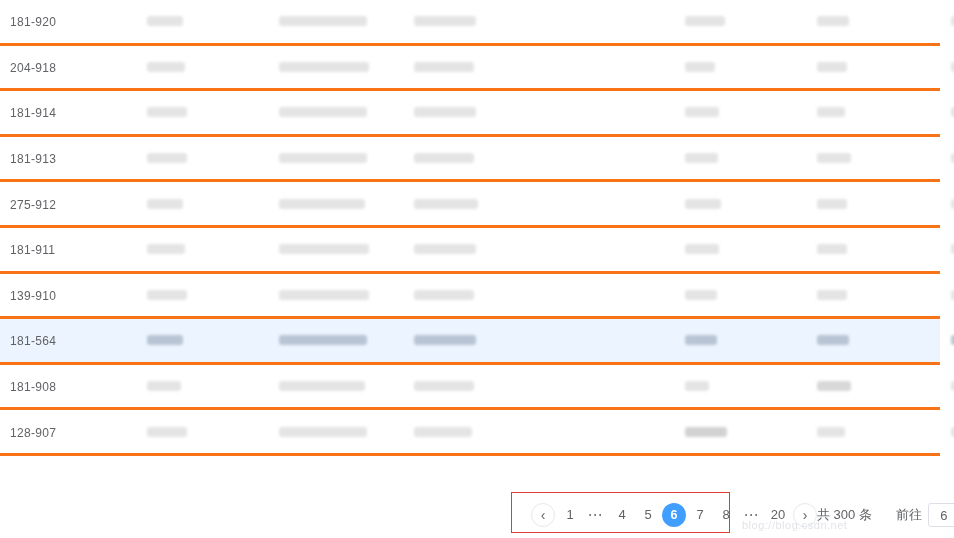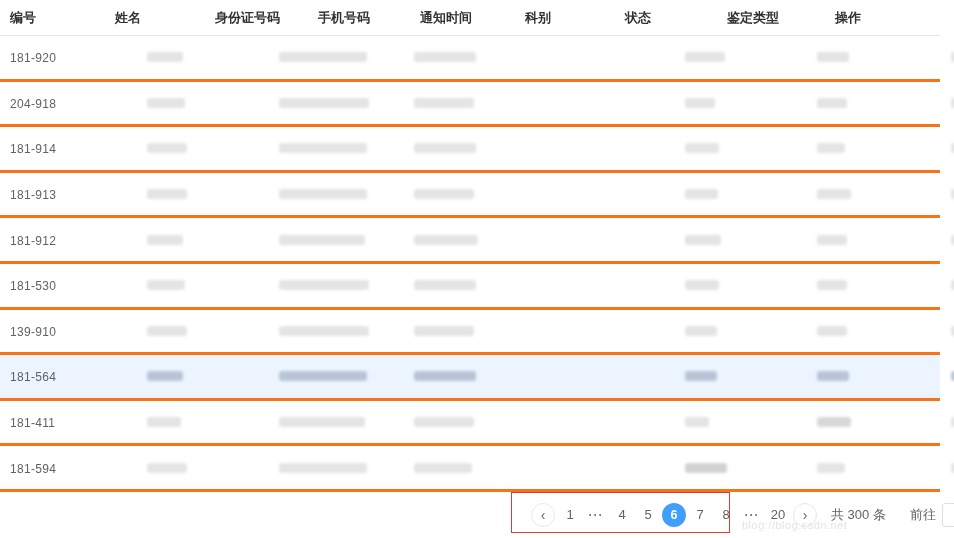--- a/index.html
+++ b/index.html
@@ -29,48 +29,37 @@
     border: 1px solid #e5e8ec; color: #606266; display: flex; align-items: center;
     justify-content: center; font-size: 14px; cursor: pointer; flex: none; }
   .pg-prev { margin-right: 2px; }
   .pg-next { margin-left: 2px; }
   .pages { display: flex; list-style: none; align-items: center; }
   .pages .pg { min-width: 26px; height: 24px; line-height: 24px; text-align: center;
     font-size: 13px; color: #606266; font-weight: 500; cursor: pointer; }
   .pages .pg.dots { font-size: 12px; font-weight: 700; letter-spacing: 1px; color: #73767c; }
   .pages .pg.active { min-width: 24px; width: 24px; border-radius: 50%;
     background: #409eff; color: #fff; margin: 0 1px; font-weight: 600; font-size: 12.5px; }
-  .total { margin-left: 14px; font-size: 13px; color: #606266; white-space: nowrap; }
+  .total { margin-left: 0; font-size: 13px; color: #606266; white-space: nowrap; }
   .jump { margin-left: 24px; font-size: 13px; color: #606266; display: flex;
     align-items: center; white-space: nowrap; }
   .jump-input { width: 32px; height: 24px; margin: 0 6px; border: 1px solid #dcdfe6;
     border-radius: 3px; text-align: center; font-size: 13px; color: #606266;
     font-family: "Liberation Sans", "DejaVu Sans", sans-serif; }
 
   .annotation { position: absolute; left: 511px; top: 492px; width: 219px; height: 41px;
     border: 1px solid #e03c36; pointer-events: none; }
   .watermark { position: absolute; left: 742px; top: 519px; font-size: 11px;
     color: #c9ccd4; opacity: .55; letter-spacing: .5px; filter: blur(.4px);
     pointer-events: none; white-space: nowrap; }
 </style>
 </head>
 <body>
 
 <div class="table">
-  <div class="grid thead">
-    <div class="th">编号</div>
-    <div class="th">姓名</div>
-    <div class="th">身份证号码</div>
-    <div class="th">手机号码</div>
-    <div class="th">通知时间</div>
-    <div class="th">科别</div>
-    <div class="th">状态</div>
-    <div class="th">鉴定类型</div>
-    <div class="th">操作</div>
-  </div>
   <div>
   <div class="grid row">
     <div class="td"><span class="row-id">181-920</span></div>
     <div class="td">
           <div class="blob" style="width: 36px;"></div>
         </div>
     <div class="td">
           <div class="blob" style="width: 88px;"></div>
         </div>
     <div class="td">
@@ -291,21 +280,21 @@
           <line x1="2.9" y1="3.9" x2="13.1" y2="3.9"></line>
           <path d="M4.3 3.9 L5 13.8 H11 L11.7 3.9"></path>
           <line x1="6.9" y1="6.3" x2="7" y2="11.6"></line>
           <line x1="9.1" y1="6.3" x2="9" y2="11.6"></line>
         </svg>
       </button>
     </div>
   </div>
 
   <div class="grid row">
-    <div class="td"><span class="row-id">181-912</span></div>
+    <div class="td"><span class="row-id">275-912</span></div>
     <div class="td">
           <div class="blob" style="width: 36px;"></div>
         </div>
     <div class="td">
           <div class="blob" style="width: 86px;"></div>
         </div>
     <div class="td">
           <div class="blob" style="width: 64px;"></div>
         </div>
     <div class="td"></div>
@@ -349,21 +338,21 @@
           <line x1="2.9" y1="3.9" x2="13.1" y2="3.9"></line>
           <path d="M4.3 3.9 L5 13.8 H11 L11.7 3.9"></path>
           <line x1="6.9" y1="6.3" x2="7" y2="11.6"></line>
           <line x1="9.1" y1="6.3" x2="9" y2="11.6"></line>
         </svg>
       </button>
     </div>
   </div>
 
   <div class="grid row">
-    <div class="td"><span class="row-id">181-530</span></div>
+    <div class="td"><span class="row-id">181-911</span></div>
     <div class="td">
           <div class="blob" style="width: 38px;"></div>
         </div>
     <div class="td">
           <div class="blob" style="width: 90px;"></div>
         </div>
     <div class="td">
           <div class="blob" style="width: 62px;"></div>
         </div>
     <div class="td"></div>
@@ -523,21 +512,21 @@
           <line x1="2.9" y1="3.9" x2="13.1" y2="3.9"></line>
           <path d="M4.3 3.9 L5 13.8 H11 L11.7 3.9"></path>
           <line x1="6.9" y1="6.3" x2="7" y2="11.6"></line>
           <line x1="9.1" y1="6.3" x2="9" y2="11.6"></line>
         </svg>
       </button>
     </div>
   </div>
 
   <div class="grid row">
-    <div class="td"><span class="row-id">181-411</span></div>
+    <div class="td"><span class="row-id">181-908</span></div>
     <div class="td">
           <div class="blob" style="width: 34px;"></div>
         </div>
     <div class="td">
           <div class="blob" style="width: 86px;"></div>
         </div>
     <div class="td">
           <div class="blob" style="width: 60px;"></div>
         </div>
     <div class="td"></div>
@@ -581,21 +570,21 @@
           <line x1="2.9" y1="3.9" x2="13.1" y2="3.9"></line>
           <path d="M4.3 3.9 L5 13.8 H11 L11.7 3.9"></path>
           <line x1="6.9" y1="6.3" x2="7" y2="11.6"></line>
           <line x1="9.1" y1="6.3" x2="9" y2="11.6"></line>
         </svg>
       </button>
     </div>
   </div>
 
   <div class="grid row">
-    <div class="td"><span class="row-id">181-594</span></div>
+    <div class="td"><span class="row-id">128-907</span></div>
     <div class="td">
           <div class="blob" style="width: 40px;"></div>
         </div>
     <div class="td">
           <div class="blob" style="width: 88px;"></div>
         </div>
     <div class="td">
           <div class="blob" style="width: 58px;"></div>
         </div>
     <div class="td"></div>

